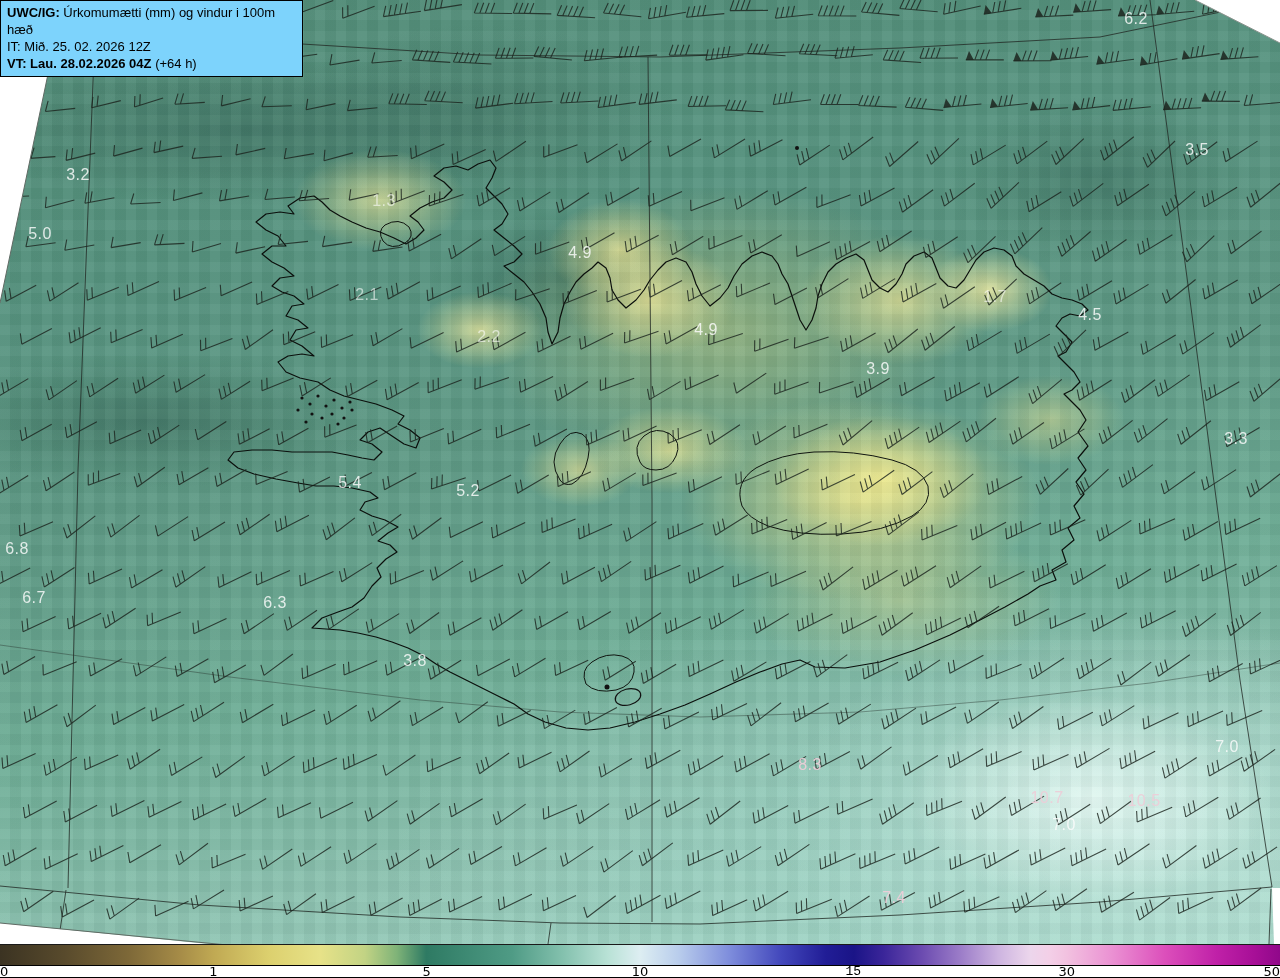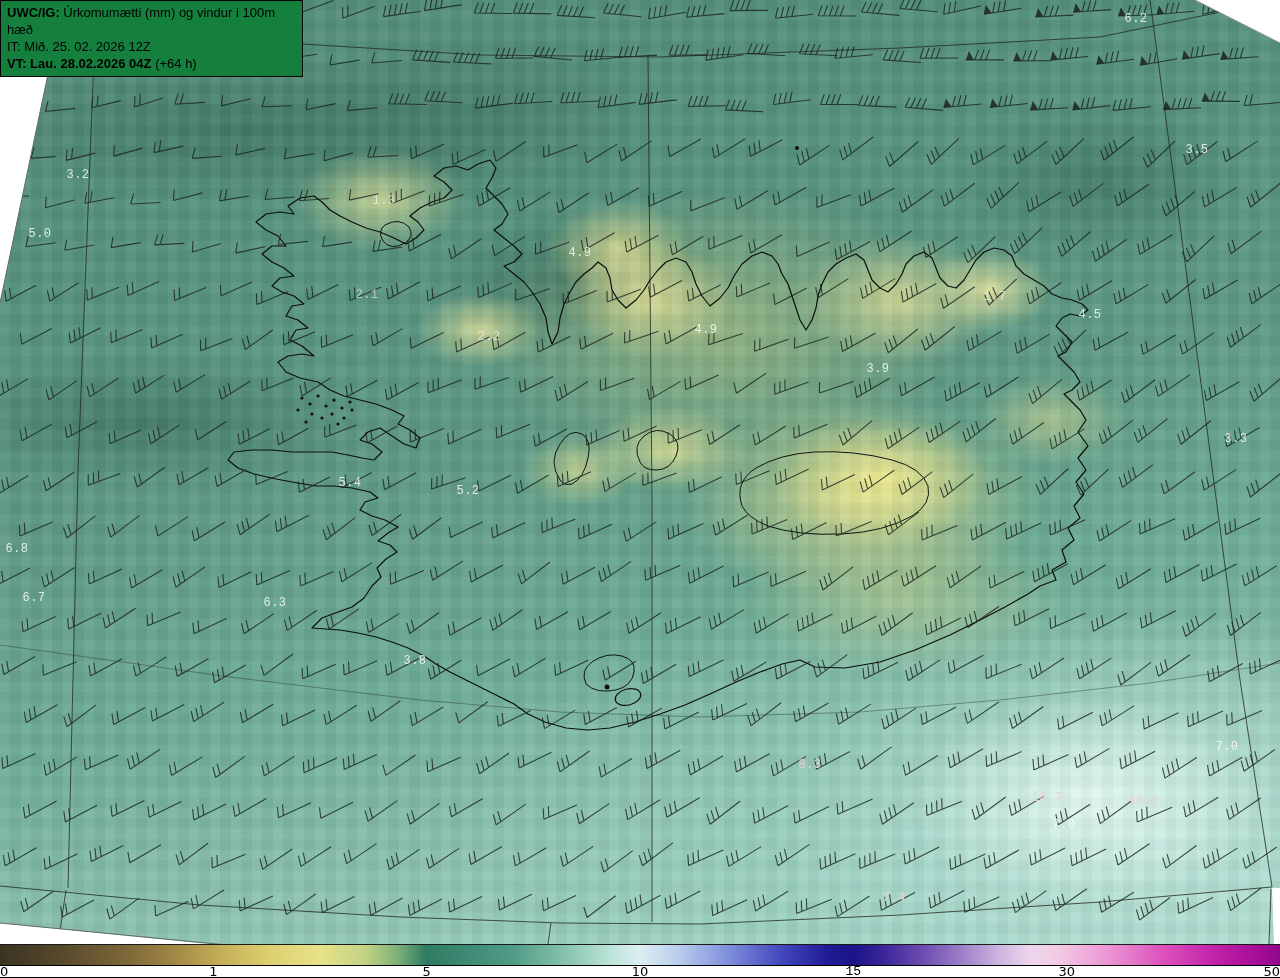--- a/index.html
+++ b/index.html
@@ -32,28 +32,28 @@
       radial-gradient(200px 95px at 580px 280px, rgba(45,95,82,.6), rgba(45,95,82,0) 75%),
       radial-gradient(190px 105px at 1100px 180px, rgba(52,102,88,.5), rgba(52,102,88,0) 80%),
       radial-gradient(250px 120px at 480px 120px, rgba(58,108,92,.45), rgba(58,108,92,0) 80%),
       linear-gradient(170deg, #548e7a 0%, #579480 25%, #5e9a85 45%, #6fae97 65%, #8ec4b2 82%, #a5d7c8 100%);
   }
 
   #map-svg{position:absolute;left:0;top:0;}
 
   
   #label-layer{position:absolute;left:0;top:0;width:1280px;height:944px;pointer-events:none;}
-  .map-label{position:absolute;transform:translate(-50%,-50%);font-size:12px;letter-spacing:.5px;
-             font-family:Liberation Mono, monospace;}
+  .map-label{position:absolute;transform:translate(-50%,-50%);font-size:16px;letter-spacing:.5px;
+             font-family:Liberation Sans, sans-serif;}
   .tone-white{color:rgba(252,252,252,.82);}
   .tone-pink{color:rgba(236,206,216,.95);}
   .tone-faint{color:rgba(255,255,255,.58);}
 
   
-  #title-box{position:absolute;left:0;top:0;width:303px;box-sizing:border-box;background:#15803d;
+  #title-box{position:absolute;left:0;top:0;width:303px;box-sizing:border-box;background:#7dd3fc;
              border:1px solid #000;padding:3px 6px 4px 6px;font-size:13px;line-height:17px;color:#000;}
   #title-box b{font-weight:bold;}
 
   
   #colorbar{position:absolute;left:0;top:944px;width:1280px;height:34px;background:#fff;
             box-sizing:border-box;border-bottom:1px solid #000;}
   #cb-band{height:22px;box-sizing:border-box;border-top:1px solid #1a1a1a;border-bottom:1px solid #000;}
   #cb-ticks{position:relative;height:12px;font-size:13px;line-height:12px;color:#000;
             font-family:"DejaVu Sans",sans-serif;}
   #cb-ticks span{position:absolute;top:0;}

